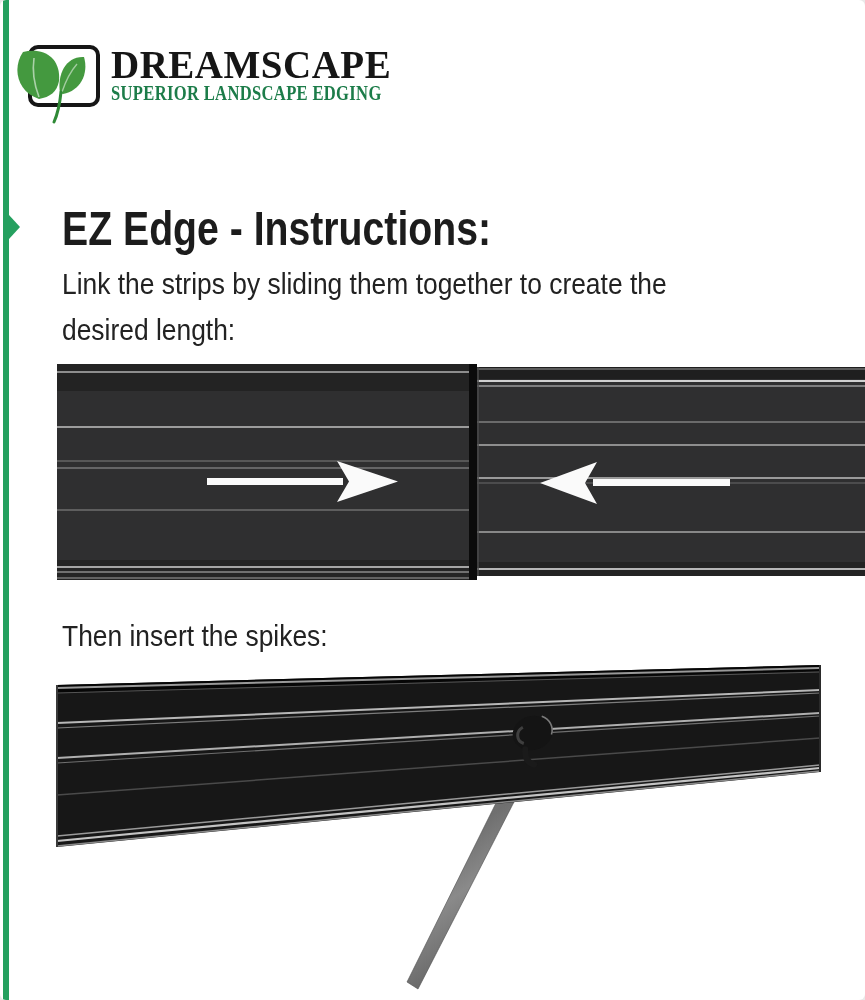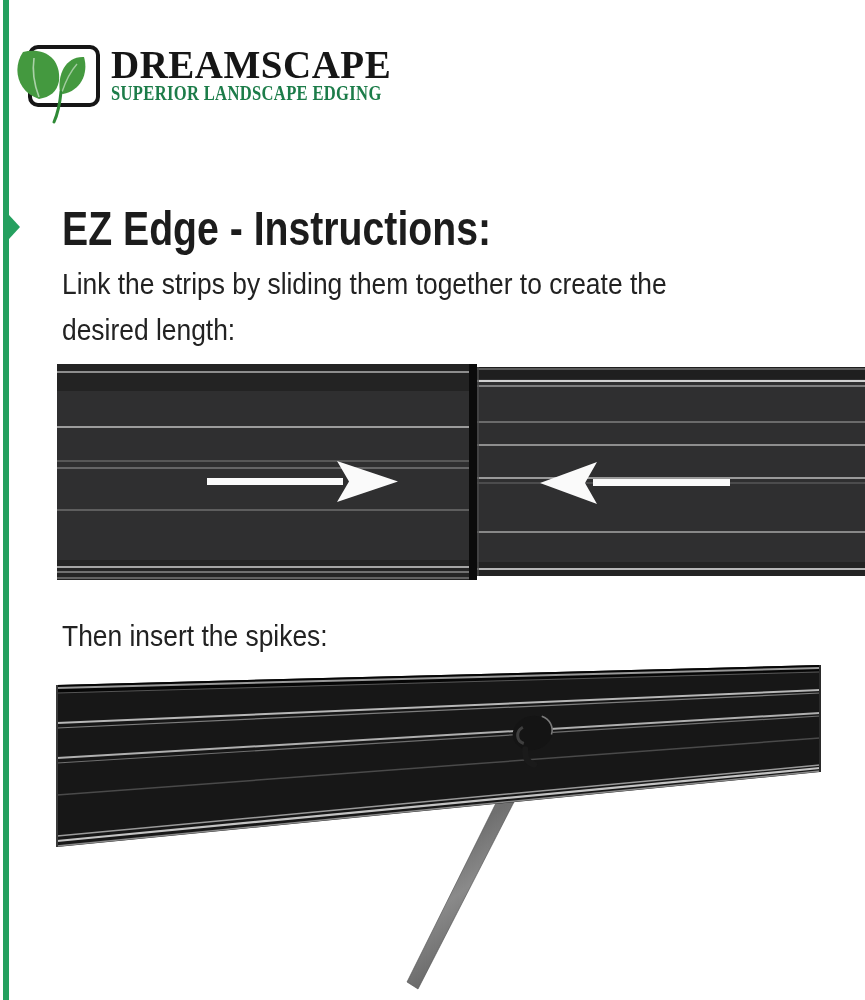--- a/index.html
+++ b/index.html
@@ -10,20 +10,21 @@
     --strip-gray:#2F2F30;
     --strip-black:#171717;
     --arrow-white:#FAFAFA;
     --background:#FFFFFF;
   }
   html,body{margin:0;padding:0;background:#e9e9e9;}
   .page{
     position:relative;width:865px;height:1000px;background:var(--background);
     overflow:hidden;font-family:"Liberation Sans",sans-serif;color:var(--heading-text);
     margin:0 auto;
+    border-radius:6px;
   }
   .green-bar{position:absolute;left:3px;top:0;width:6px;height:1000px;background:var(--accent-green);}
   .green-pointer{
     position:absolute;left:9px;top:215px;width:0;height:0;
     border-top:12px solid transparent;border-bottom:12px solid transparent;
     border-left:11px solid var(--accent-green);
   }
   .logo-box{
     position:absolute;left:28px;top:45px;width:64px;height:54px;
     border:4px solid #161616;border-radius:10px;background:transparent;

